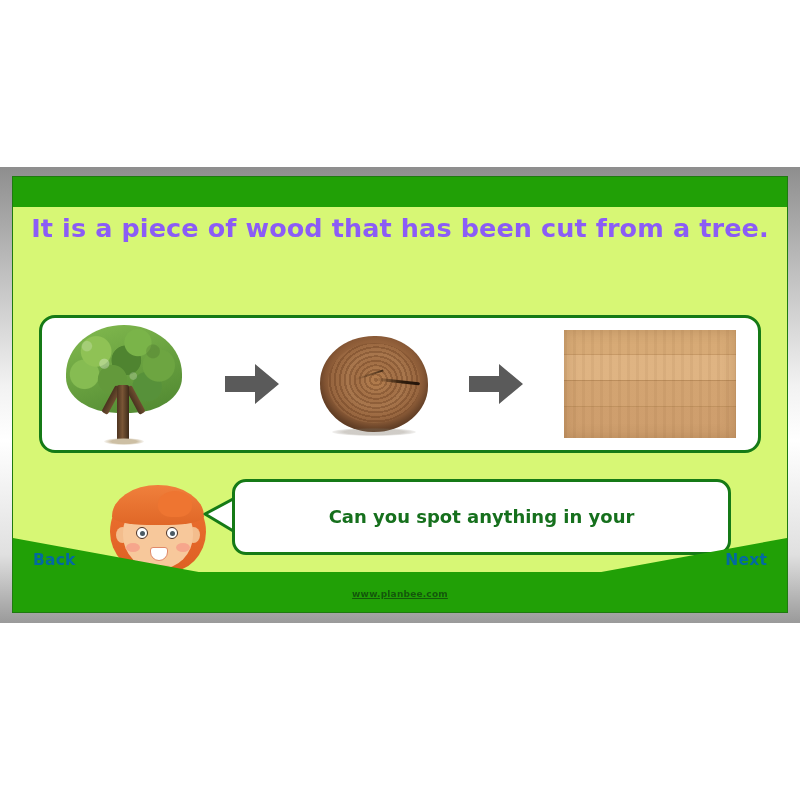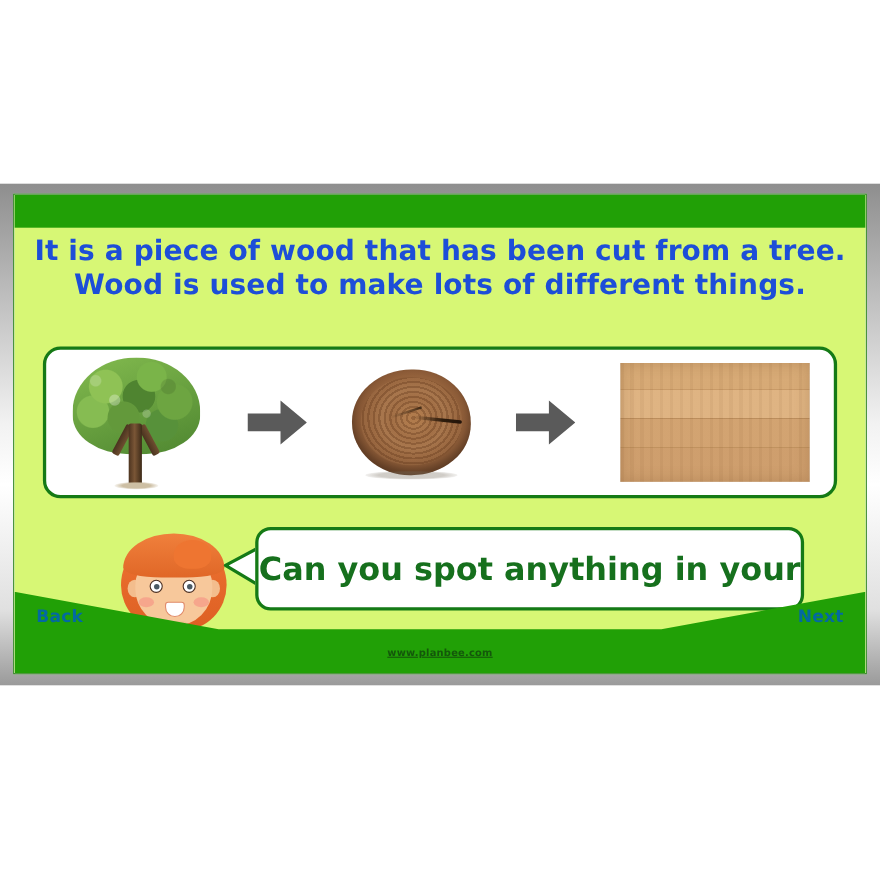--- a/index.html
+++ b/index.html
@@ -58,21 +58,21 @@
     background: #21a006;
   }
 
   
   .headline {
     position: absolute;
     left: 0;
     top: 36px;
     width: 100%;
     text-align: center;
-    color: #1d4ed8;
+    color: #8b5cf6;
     font-family: "DejaVu Sans", sans-serif;
     font-size: 25.5px;
     line-height: 31px;
     font-weight: 600;
     letter-spacing: 0.1px;
   }
   .headline .line { display: block; white-space: nowrap; }
 
   
   .process-card {
@@ -302,21 +302,21 @@
     border: 3px solid #157a16;
     border-radius: 14px;
     display: flex;
     align-items: center;
     justify-content: center;
   }
   .bubble-text {
     text-align: left;
     color: #16701d;
     font-family: "DejaVu Sans", sans-serif;
-    font-size: 29px;
+    font-size: 18px;
     line-height: 28px;
     font-weight: 600;
   }
   .bubble-text .line { display:block; white-space: nowrap; }
 
   .bubble-tail {
     position: absolute;
     left: 189px;
     top: 320px;
     width: 34px;
@@ -364,21 +364,20 @@
 <div id="stage">
 
   <div class="slide-frame">
     <div class="slide-inner-border">
       <div class="slide">
 
         <div class="top-band"></div>
 
         <div class="headline">
           <span class="line">It is a piece of wood that has been cut from a tree.</span>
-          <span class="line">Wood is used to make lots of different things.</span>
         </div>
 
         <div class="process-card">
 
           <div class="stage-item">
             <div class="tree">
               <div class="canopy"></div>
               <div class="branchL"></div>
               <div class="branchR"></div>
               <div class="trunk"></div>

